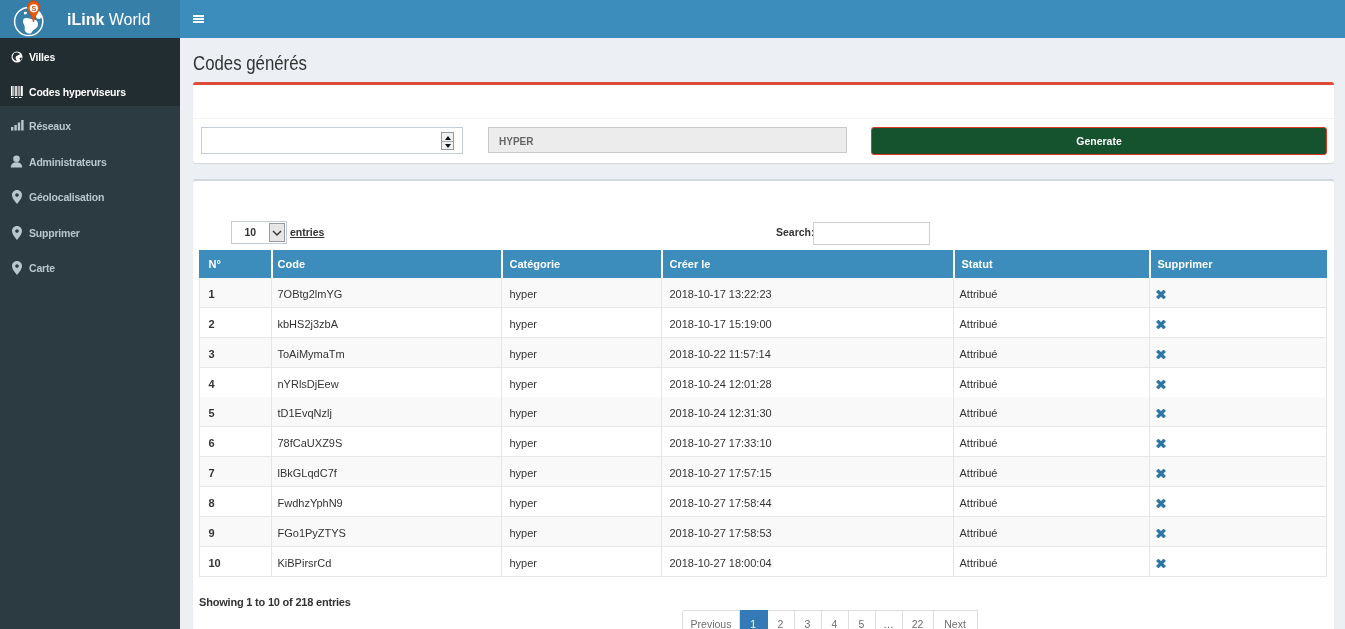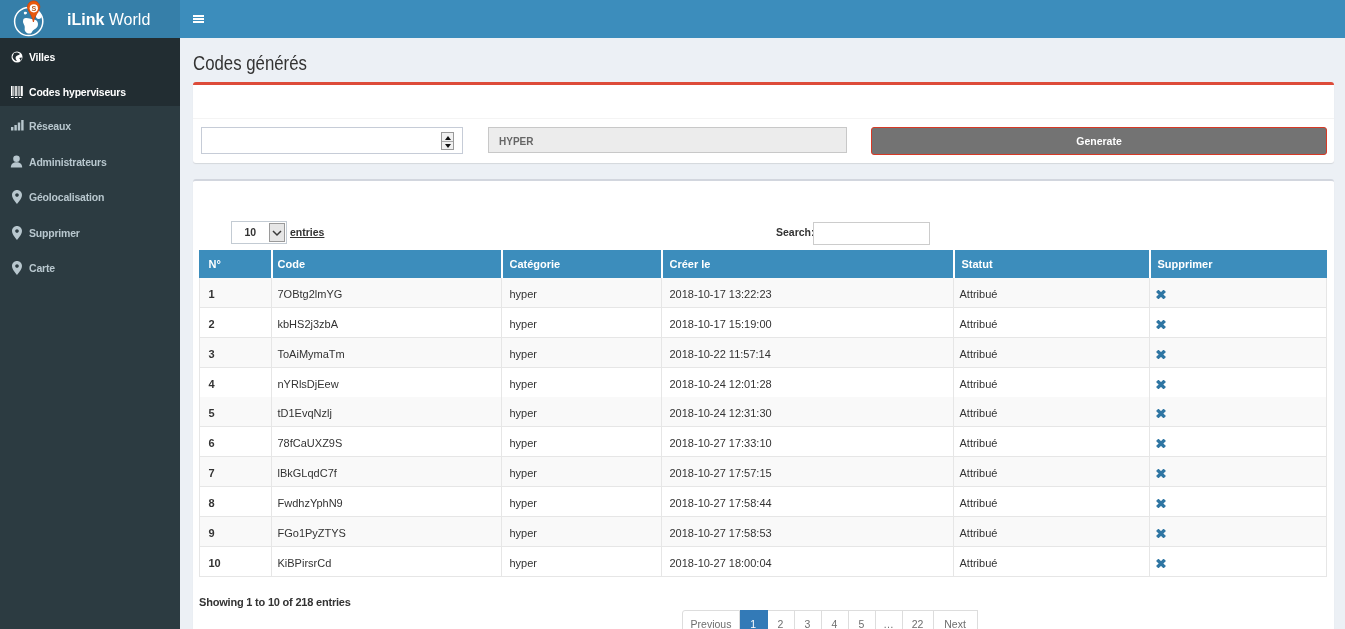--- a/index.html
+++ b/index.html
@@ -25,21 +25,21 @@
 
 #box1 { left:192.5px; top:82px; width:1141.5px; height:80.5px; background:#fff; border-top:3px solid #dd4b39; border-radius:3px; box-shadow:0 1px 1px rgba(0,0,0,0.1); }
 #box1div { left:192.5px; top:117.5px; width:1141.5px; height:1px; background:#f4f4f4; }
 
 #numinput { left:201px; top:127px; width:262px; height:26.5px; background:#fff; border:1.3px solid #c6ccd7; }
 #spin { left:441px; top:131.5px; width:13px; height:18px; border:1px solid #999; background:#f1f1f1; }
 #spin .mid { position:absolute; left:0; top:8.5px; width:11px; height:1px; background:#aaa; }
 .tri-up { position:absolute; left:2.5px; top:3px; width:0; height:0; border-left:3px solid transparent; border-right:3px solid transparent; border-bottom:4px solid #111; }
 .tri-dn { position:absolute; left:2.5px; top:11px; width:0; height:0; border-left:3px solid transparent; border-right:3px solid transparent; border-top:4px solid #111; }
 #hyper { left:488px; top:127px; width:359px; height:26px; background:#ececec; border:1px solid #c8c8c8; line-height:27px; padding-left:10px; font-size:10px; font-weight:bold; color:#666; }
-#genbtn { left:871px; top:127px; width:456px; height:28px; background:#737373; border:1px solid #d73925; border-radius:3px; color:#fff; font-size:10.5px; font-weight:bold; text-align:center; line-height:27px; }
+#genbtn { left:871px; top:127px; width:456px; height:28px; background:#14532d; border:1px solid #d73925; border-radius:3px; color:#fff; font-size:10.5px; font-weight:bold; text-align:center; line-height:27px; }
 
 #box2 { left:192.5px; top:178.5px; width:1141.5px; height:470px; background:#fff; border-top:2px solid #d2d6de; border-radius:3px; box-shadow:0 1px 1px rgba(0,0,0,0.1); }
 
 .lbl { font-size:10.5px; font-weight:bold; color:#333; }
 #show { left:201px; top:221px; height:22px; line-height:22px;margin-left:36px; }
 #entries { left:290px; top:221px; height:22px; line-height:22px;text-decoration:underline; }
 #select { left:231px; top:221px; width:56px; height:23px; background:#fff; border:1px solid #c3cbd3; }
 #select .val { position:absolute; left:12.5px; top:0; line-height:21.5px; font-size:10.5px; font-weight:bold; color:#333; }
 #select .arr { position:absolute; right:1px; top:1px; width:16px; height:19px; background:#e6e6e6; border:1px solid #9a9a9a; }
 #select .chev { position:absolute; right:4px; top:8px; }

